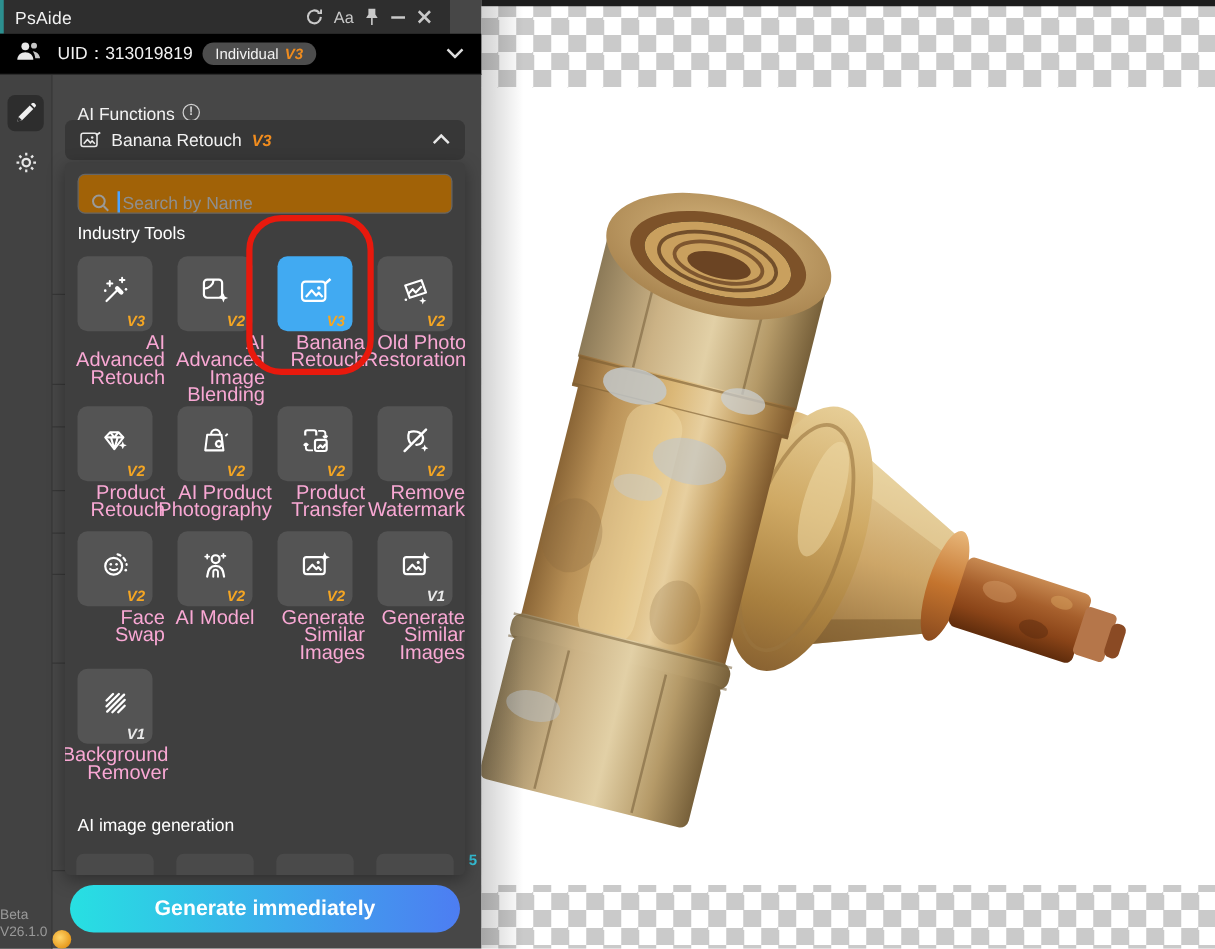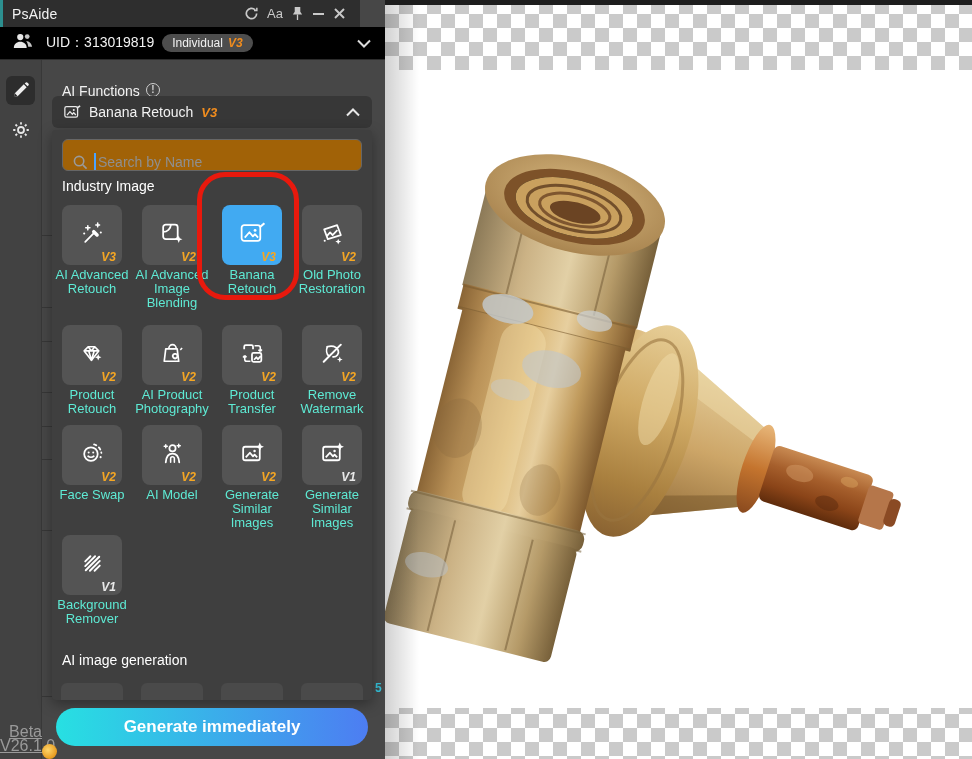--- a/index.html
+++ b/index.html
@@ -21,21 +21,21 @@
   .uid-row .people { margin-left:12px; }
   .uid-text { color:#f2f2f2; font-size:14px; margin-left:12px; }
   .plan-pill { margin-left:8px; background:#4d4d4d; border-radius:10px; padding:2px 10px; display:flex; align-items:center; gap:5px; }
   .plan-pill .plan-name { color:#f2f2f2; font-size:12px; }
   .ver-orange { color:#f08c1e; font-style:italic; font-weight:bold; font-size:12px; }
   .uid-chevron { margin-left:auto; margin-right:14px; }
 
   .side-rail { position:absolute; left:0; top:60px; width:42px; height:699px; background:#424242; border-right:1px solid #383838; }
   .rail-edit { position:absolute; left:6px; top:16px; width:29px; height:29px; background:#2d2d2d; border-radius:6px; display:flex; align-items:center; justify-content:center; }
   .rail-gear { position:absolute; left:11px; top:60px; }
-  .rail-beta { position:absolute; left:0; bottom:6px; width:42px; text-align:right; color:#9a9a9a; font-size:16px; line-height:14px;text-decoration:underline; }
+  .rail-beta { position:absolute; left:0; bottom:6px; width:42px; text-align:left; color:#9a9a9a; font-size:11px; line-height:14px; }
 
   .content { position:absolute; left:42px; top:60px; width:343px; height:699px; }
   .ai-fn-row { position:absolute; left:20px; top:23px; display:flex; gap:6px; color:#f2f2f2; font-size:14px; }
   .info-ic { width:14px; height:14px; border:1.4px solid #cfcfcf; border-radius:50%; color:#cfcfcf; font-size:10px; line-height:11px; text-align:center; font-weight:bold; }
 
   .dd-header { position:absolute; left:10px; top:36px; width:320px; height:32px; background:#373737; border-radius:6px; display:flex; align-items:center; padding:0 12px; gap:8px; }
   .dd-header .dd-label { color:#f2f2f2; font-size:14px; }
   .dd-header .chev { margin-left:auto; }
 
   .dropdown { position:absolute; left:10px; top:70px; width:320px; height:570px; background:#3f3f3f; border-radius:4px; overflow:hidden; box-shadow:0 4px 14px rgba(0,0,0,.35); }
@@ -48,21 +48,21 @@
   .sec-industry { top:48px; }
   .sec-gen { top:522px; }
 
   .tool-row { position:absolute; left:0; width:320px; display:grid; grid-template-columns:repeat(4,80px); justify-items:center; }
   .row1 { top:75px; } .row2 { top:195px; } .row3 { top:295px; } .row4 { top:405px; }
   .tool { display:flex; flex-direction:column; align-items:center; width:80px; }
   .tile { position:relative; width:60px; height:60px; background:#545454; border-radius:8px; display:flex; align-items:center; justify-content:center; }
   .tile.hl { background:#41aaf2; }
   .tile .vbadge { position:absolute; right:6px; bottom:1px; font-size:12px; font-weight:bold; font-style:italic; color:#f5a623; }
   .tile .vbadge.v1 { color:#e9e9e9; }
-  .tool .tlabel { margin-top:3px; color:#5eead4; font-size:13px; line-height:14px; text-align:center; }
+  .tool .tlabel { margin-top:3px; color:#f9a8d4; font-size:16px; line-height:14px; text-align:right; }
 
   .stub-row { position:absolute; left:0; top:553px; width:320px; display:grid; grid-template-columns:repeat(4,80px); justify-items:center; }
   .stub { width:62px; height:24px; background:#4a4a4a; border-radius:6px; }
 
   .coin { position:absolute; left:0px; top:684px; width:15px; height:15px; border-radius:50%; background:radial-gradient(circle at 40% 40%, #ffd66b, #e79a1e 70%, #b06f10); z-index:1; }
   .dropdown, .dd-header { z-index:2; }
   .partial5 { position:absolute; left:333px; top:621px; color:#35c0d8; font-size:12px; font-weight:bold; }
   .hline { position:absolute; left:0; width:10px; height:1px; background:rgba(0,0,0,.22); }
 
   .annotation { position:absolute; left:197px; top:172px; width:102px; height:128px; border:5px solid #e8190d; border-radius:28px; z-index:6; pointer-events:none; }
@@ -186,21 +186,21 @@
       <div class="dropdown">
         <div class="search-box">
           <svg width="15" height="15" viewBox="0 0 16 16" fill="none" stroke="#9a9a9a" stroke-width="1.7">
               <circle cx="6.5" cy="6.5" r="5"></circle>
               <line x1="10.5" y1="10.5" x2="14.5" y2="14.5"></line>
             </svg>
           <span class="caret"></span>
           <input type="text" value="" placeholder="Search by Name" style="">
         </div>
 
-        <div class="sec-label sec-industry">Industry Image</div>
+        <div class="sec-label sec-industry">Industry Tools</div>
 
         <div class="tool-row row1">
           <div class="tool">
             <div class="tile">
                 <span><svg width="27" height="27" viewBox="0 0 26 26" fill="none" stroke="#fff" stroke-width="1.7" stroke-linecap="round">
                     <path d="M6 21 L15 12"></path>
                     <path d="M14.2 11.2 l3.2 3.2" stroke-width="3.4"></path>
                     <path d="M8.5 5.5v4M6.5 7.5h4" stroke-width="1.5"></path>
                     <path d="M18 3v3.6M16.2 4.8h3.6" stroke-width="1.5"></path>
                     <circle cx="21" cy="12" r="1" fill="#fff" stroke="none"></circle>

